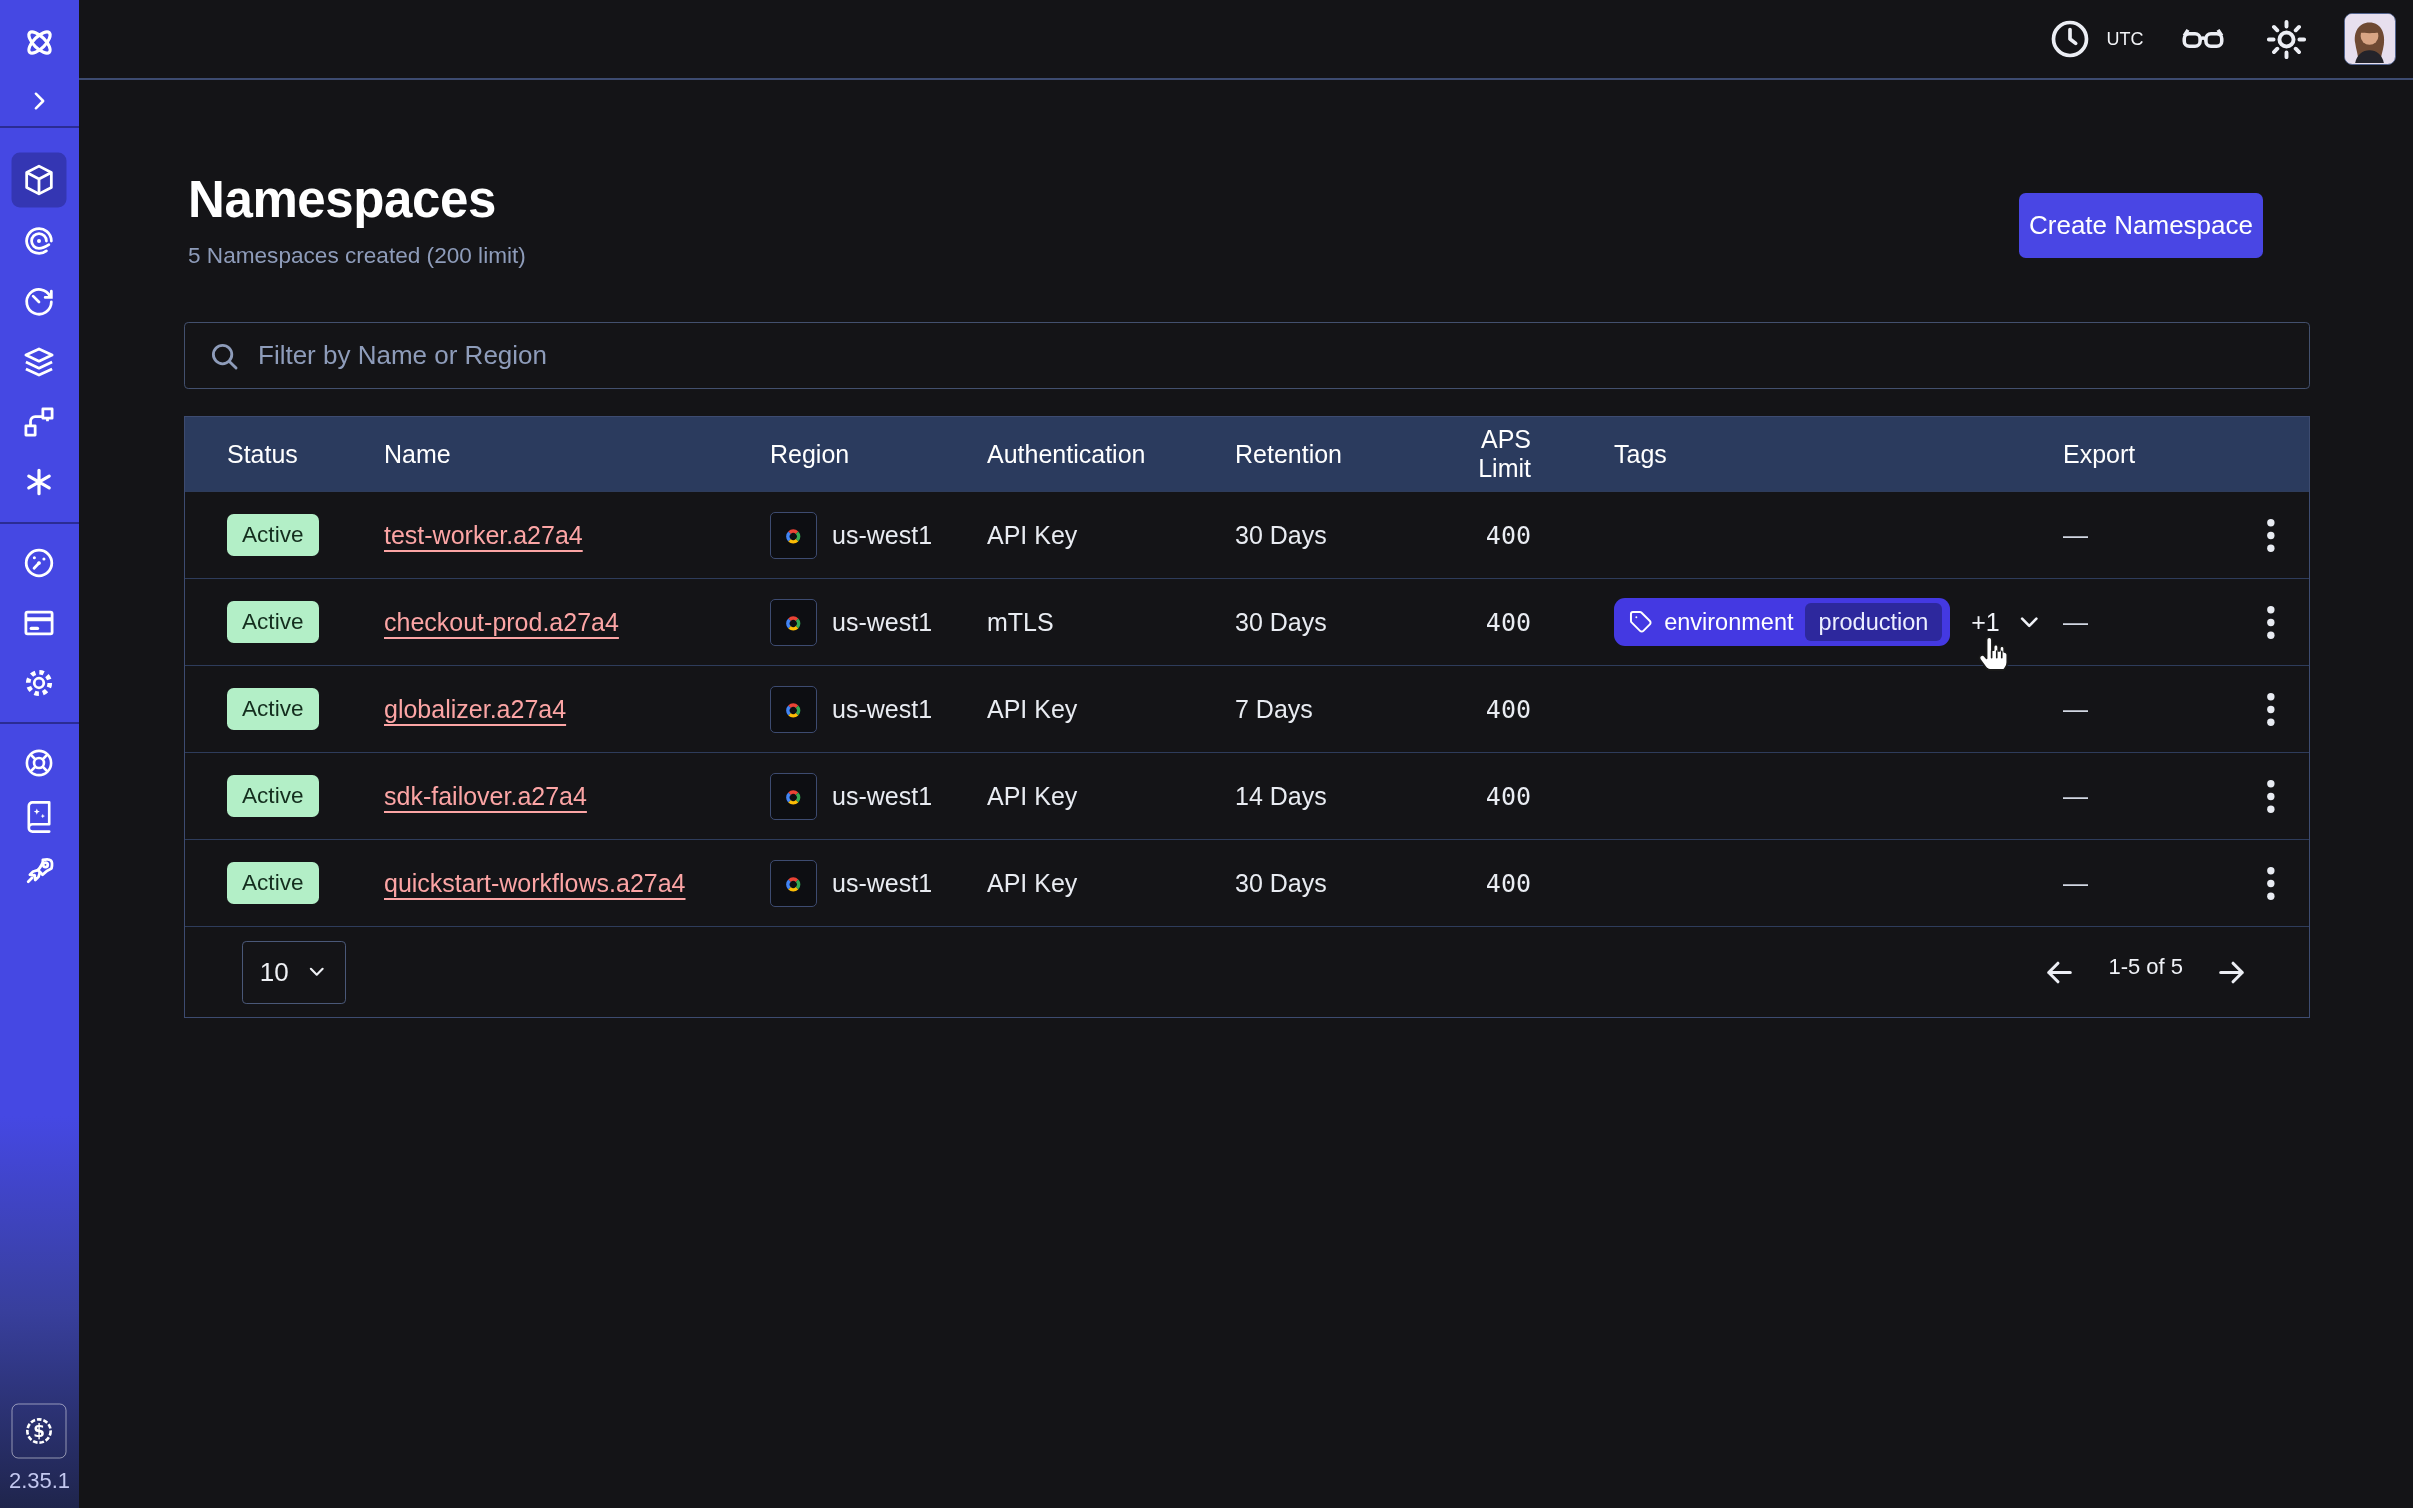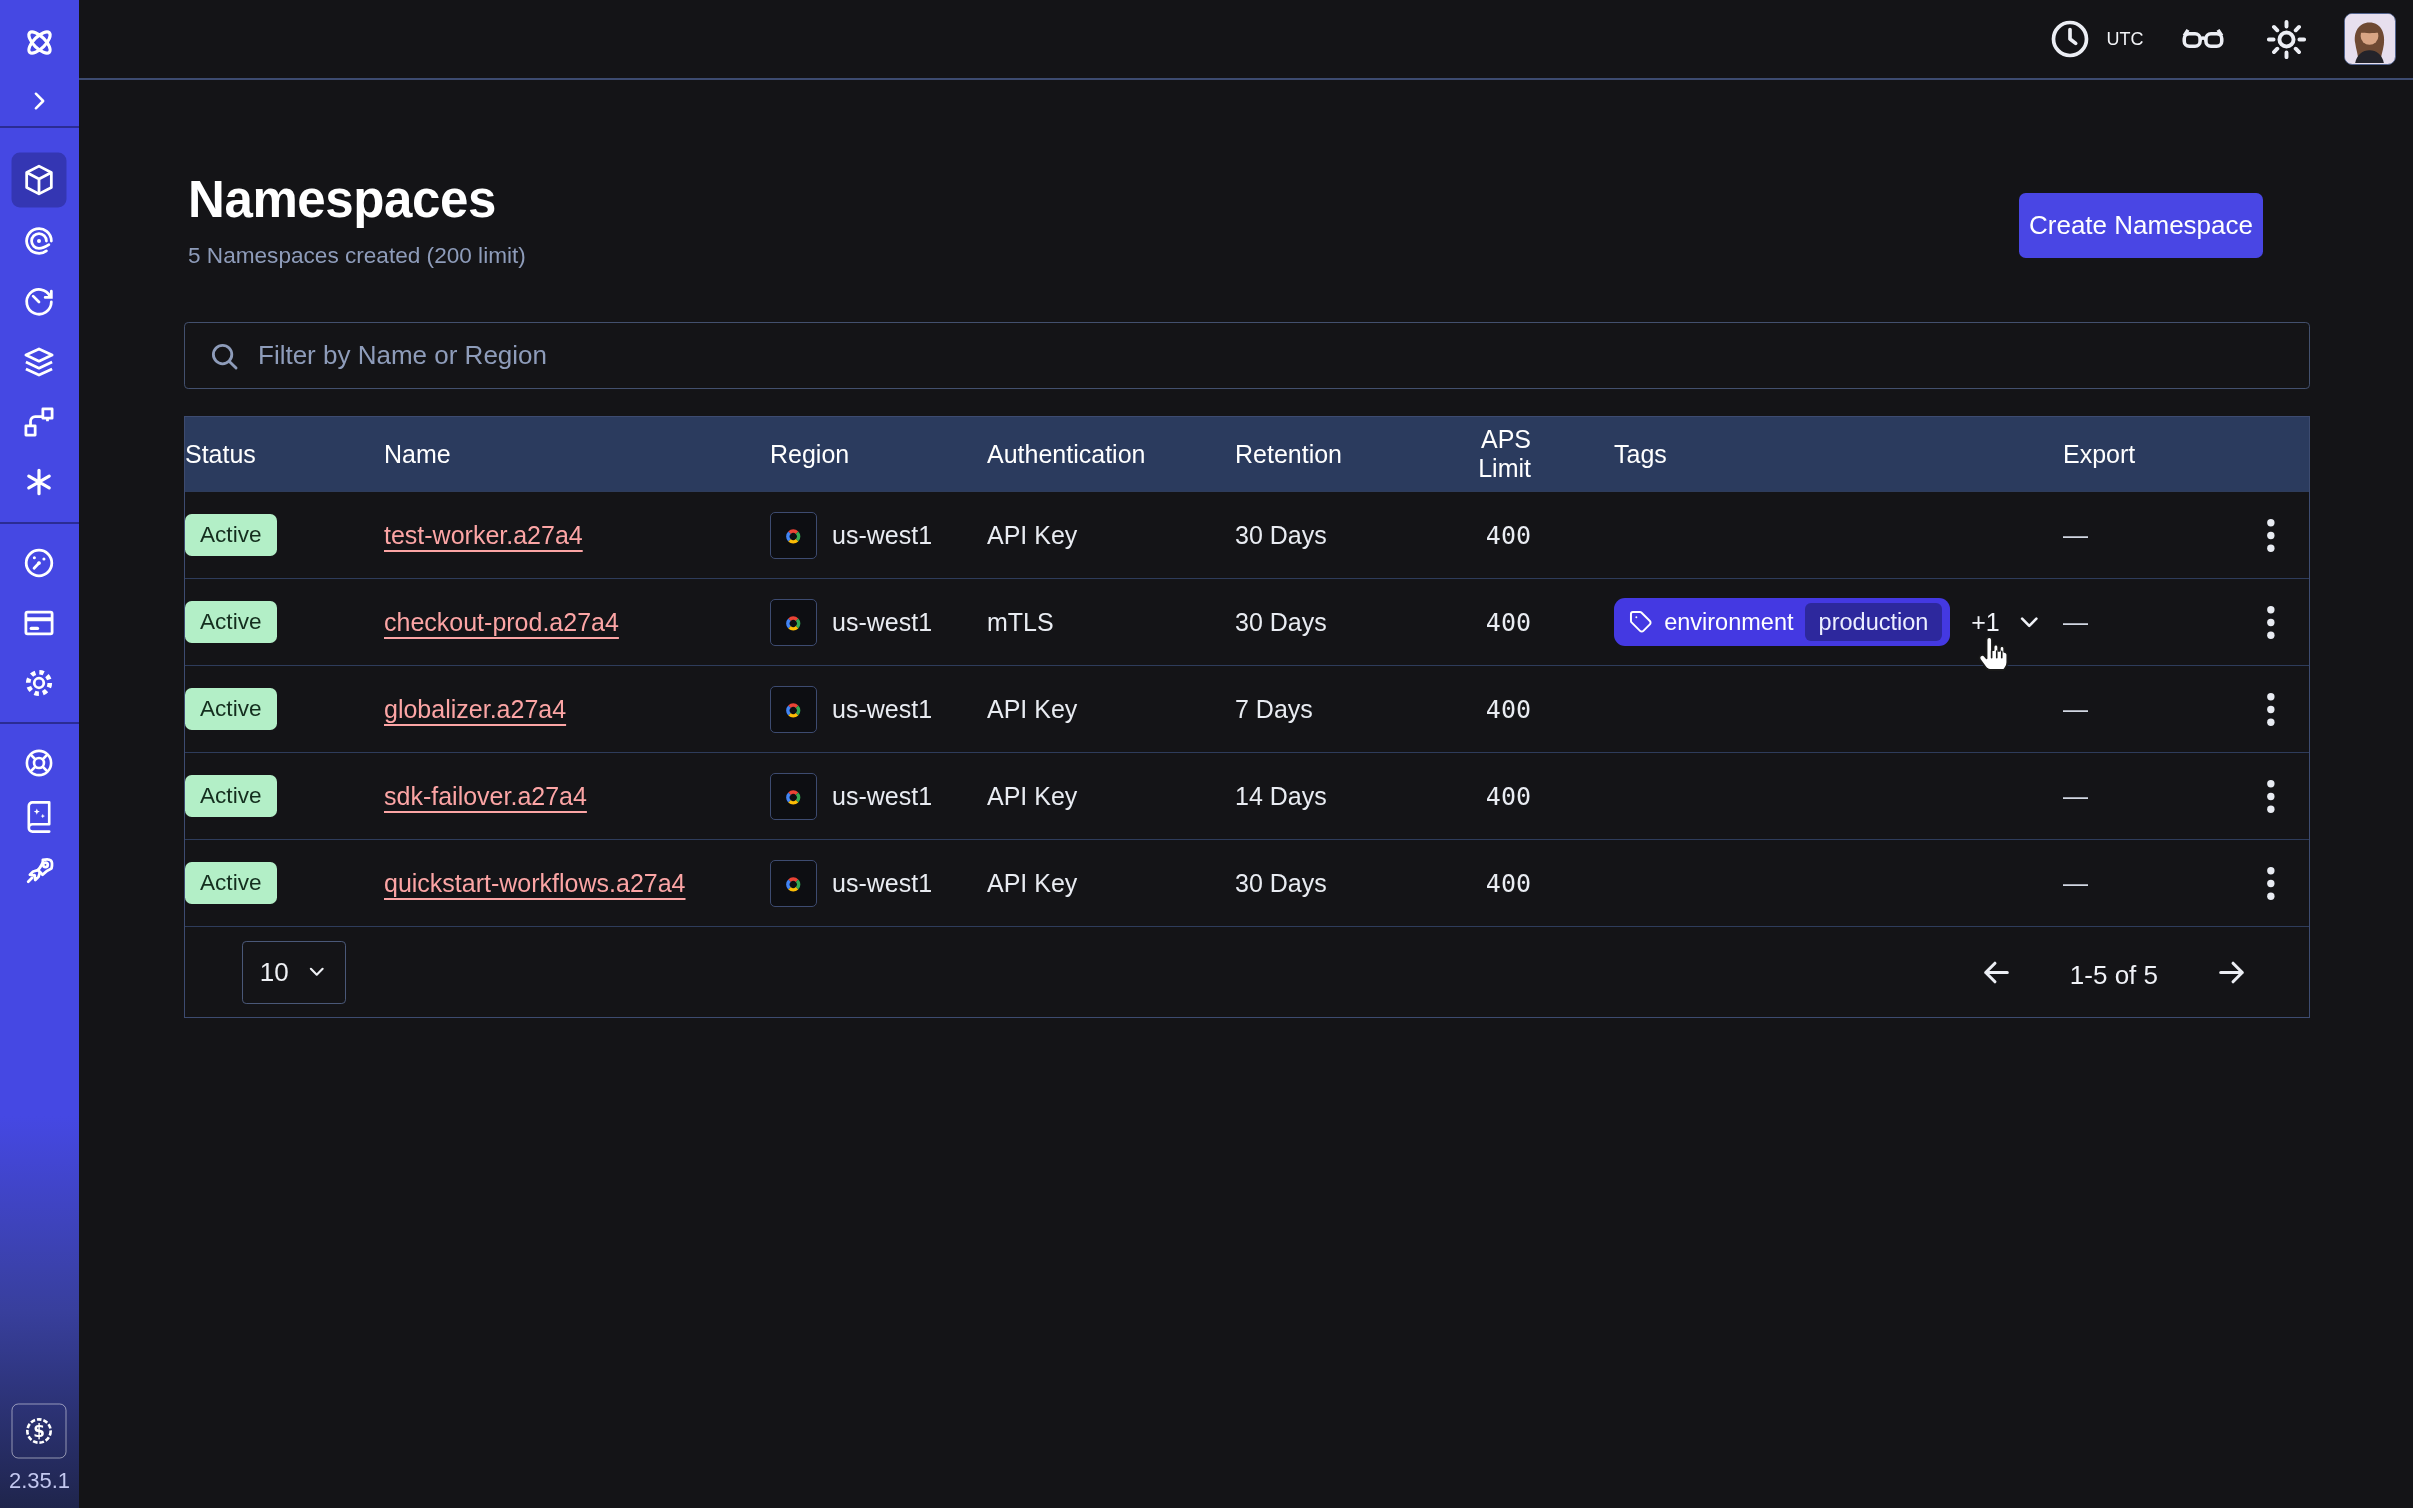--- a/index.html
+++ b/index.html
@@ -37,21 +37,21 @@
     display:flex;align-items:center;gap:17px;padding:0 22px;background:#141417}
   .search input{flex:1;background:transparent;border:none;outline:none;font-size:26px;color:#e9ecf2;font-family:inherit}
   .search input::placeholder{color:#8e9cba}
 
   
   .table{position:absolute;left:184px;top:416px;width:2126px;border:1.7px solid #3d4b70;background:#141417}
   .grid-row{display:grid;grid-template-columns:199px 386px 217px 248px 190px 106px 532px 170px 75px;align-items:center}
   .thead{height:74px;background:#2b3b5e;font-size:25px;font-weight:500;color:#fff}
   .row{height:87px;font-size:25px;color:#e9ecf2;border-top:1.7px solid #2e3c5b}
   .row:first-of-type{border-top:none}
-  .c-status{}
+  .c-status{padding-left:42px}
   .c-aps{text-align:right}
   .c-tags{padding-left:83px;display:flex;align-items:center}
   .c-kebab{display:flex;justify-content:center}
   .badge{display:inline-flex;align-items:center;height:42px;padding:0 15px;border-radius:6.7px;
     background:#b3efc7;color:#142e1e;font-size:22.6px;font-weight:500}
   .name-link{color:#fca5a5;text-decoration:underline;text-underline-offset:5.9px;text-decoration-thickness:1.7px;cursor:pointer}
   .region{display:flex;align-items:center;gap:15px}
   .gcp-box{width:47px;height:47px;border:1.7px solid #3d4b70;border-radius:5px;background:#0d0e12;
     display:flex;align-items:center;justify-content:center}
   .mono{font-family:"DejaVu Sans Mono","Liberation Mono",monospace}
@@ -60,21 +60,21 @@
   .tagchip .inner{background:rgba(14,16,62,.42);border-radius:5.9px;padding:5.9px 13.4px;color:#eceeff}
   .tag-more{font-size:25px;margin-left:21px;color:#f0f2f7}
   .tag-chevron{margin-left:15px;color:#f0f2f7;cursor:pointer}
   .kebab-btn{width:40px;height:40px;display:flex;align-items:center;justify-content:center;cursor:pointer;background:none;border:none}
   .dash{color:#d2d7e2}
 
   
   .tfoot{display:flex;align-items:center;justify-content:space-between;height:91px;border-top:1.7px solid #2e3c5b;padding:0 59px 0 57px}
   .pagesize{width:104px;height:63px;border:1.7px solid #4a5878;border-radius:4.2px;display:flex;align-items:center;
     justify-content:center;gap:16px;font-size:26px;cursor:pointer;background:none;color:#eef0f4}
-  .pagenav{display:flex;align-items:flex-end;gap:55px;font-size:26px;color:#f0f2f7}
+  .pagenav{display:flex;align-items:flex-start;gap:30px;font-size:22px;color:#f0f2f7}
   .nav-arrow{background:none;border:none;color:#eceef4;cursor:pointer;display:flex;align-items:center}
 
   .cursor{position:absolute;left:1973px;top:630px;z-index:99;pointer-events:none}
 </style>
 </head>
 <body>
 
 <nav class="sidebar">
   <div class="side-icon" style="top:42px">
     <svg width="40" height="40" viewBox="0 0 24 24" fill="none" stroke="#fff" stroke-width="1.9">

